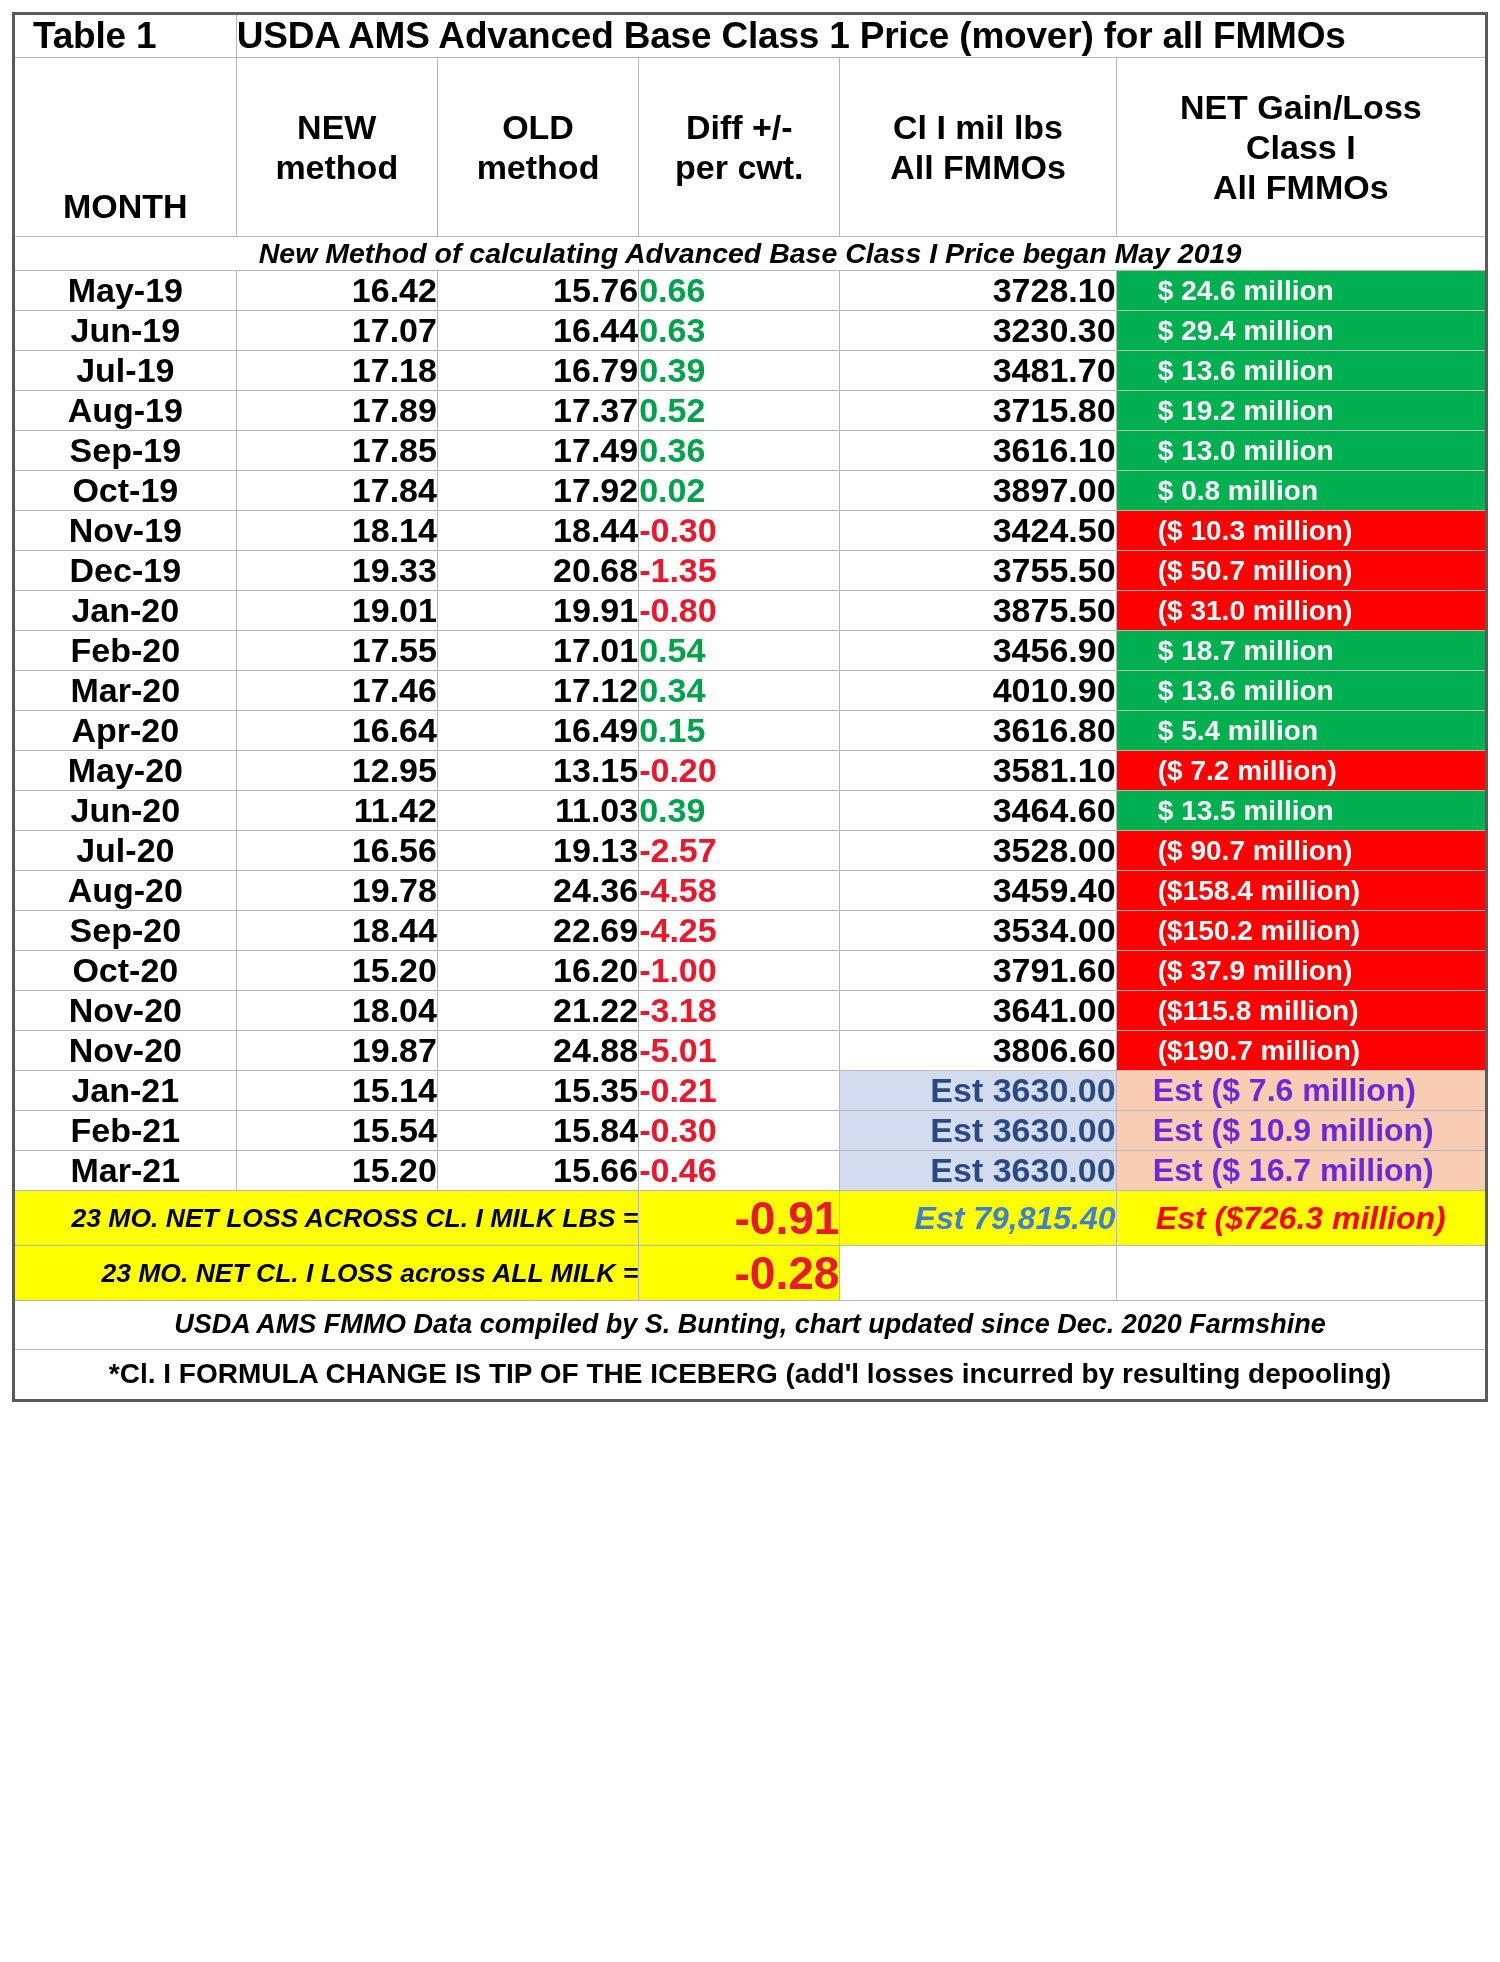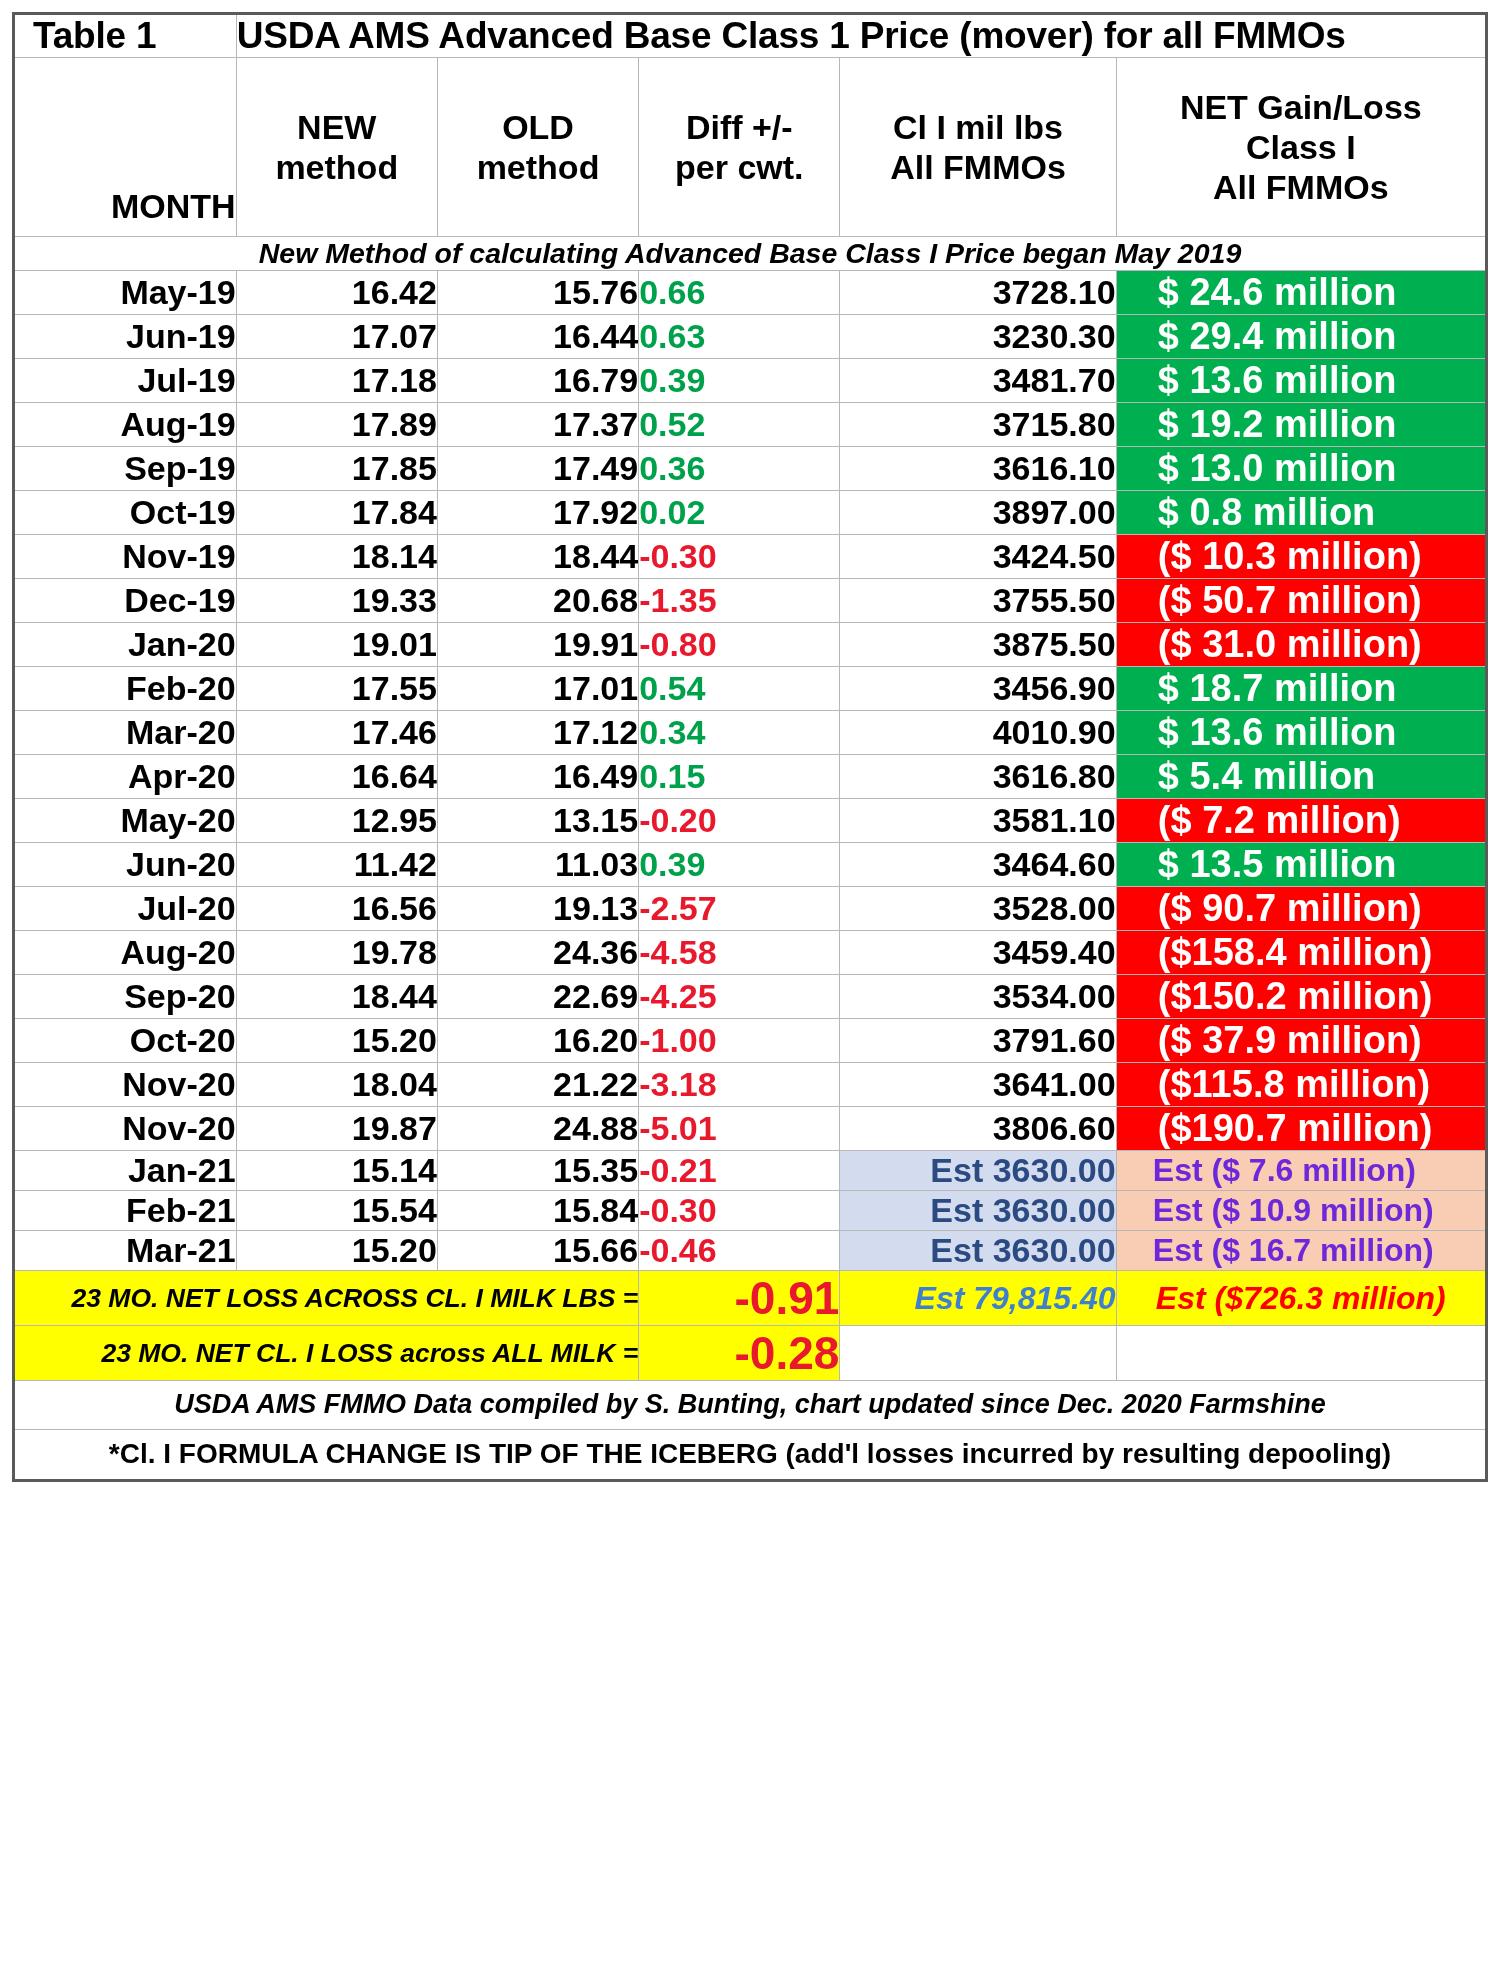--- a/index.html
+++ b/index.html
@@ -63,21 +63,21 @@
     font-size: 28.5px;
     font-style: italic;
     font-weight: bold;
     text-align: center;
     padding: 5px 0 6px 0;
   }
 
   td.month {
     font-size: 34px;
     font-weight: bold;
-    text-align: right;
+    text-align: center;
     padding: 5px 14px 7px 0;
     white-space: nowrap;
   }
   td.num {
     font-size: 34px;
     font-weight: bold;
     text-align: right;
     padding: 5px 16px 7px 0;
     white-space: nowrap;
   }
@@ -95,21 +95,21 @@
     font-weight: bold;
     text-align: right;
     padding: 5px 14px 7px 0;
     white-space: nowrap;
   }
   td.lbs.est {
     background: #d3dbef;
     color: #2b4a82;
   }
   td.net {
-    font-size: 38px;
+    font-size: 28px;
     font-weight: bold;
     text-align: center;
     padding: 5px 8px 7px 8px;
     white-space: nowrap;
     font-variant-numeric: tabular-nums;
   }
   td.net.gain {
     background: #00b050;
     color: #ffffff;
   }

